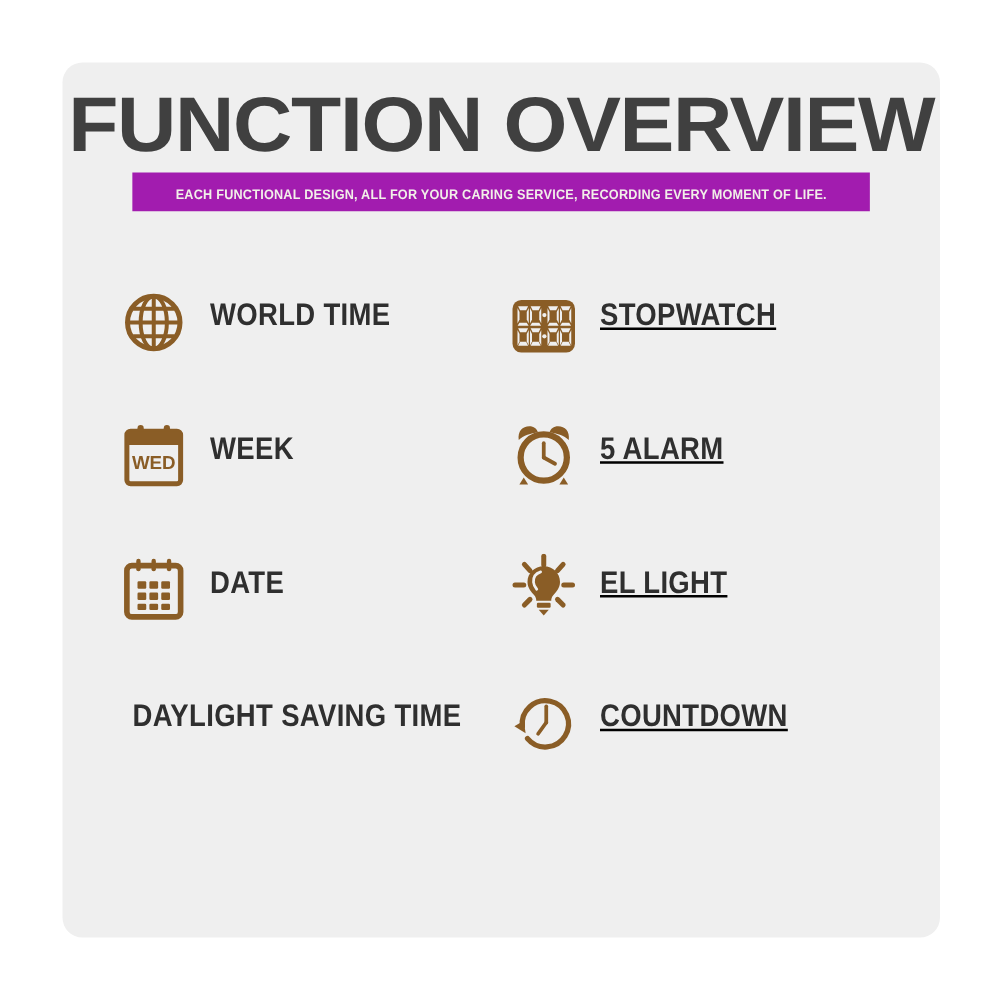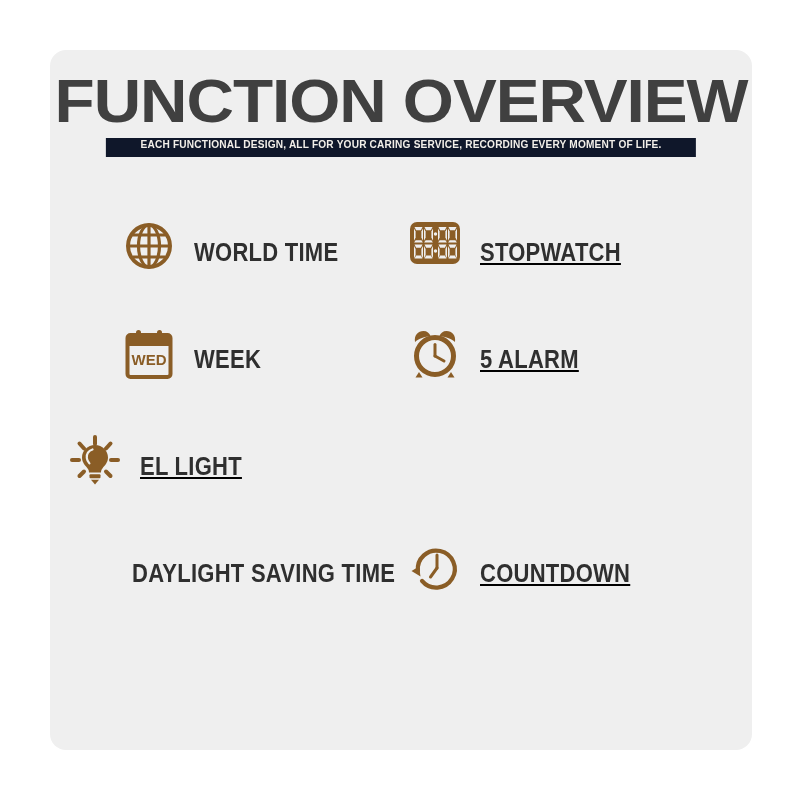--- a/index.html
+++ b/index.html
@@ -43,22 +43,22 @@
     letter-spacing: -1px;
     color: #404040;
     transform: scaleX(1.06);
     white-space: nowrap;
   }
   .subtitle-band {
     position: absolute;
     left: 50%;
     transform: translateX(-50%);
     top: 88px;
-    background: #0f172a;
-    padding: 0 12px 6px 12px;
+    background: #a21caf;
+    padding: 12px 12px 6px 12px;
     box-sizing: border-box;
   }
   .subtitle-text {
     font-family: "Liberation Sans", sans-serif;
     font-weight: bold;
     font-size: 11px;
     line-height: 13px;
     letter-spacing: 0.2px;
     color: #f2efe9;
     white-space: nowrap;
@@ -77,29 +77,29 @@
   .row {
     display: flex;
     height: 107px;
     align-items: center;
   }
   .cell {
     display: flex;
     align-items: center;
     box-sizing: border-box;
   }
-  .cell.left  { width: 340px; padding-left: 68px; }
+  .cell.left  { width: 340px; padding-left: 42px; }
   .cell.right { width: 340px; padding-left: 14px; text-decoration: underline; }
 
   .icon-box {
     width: 62px;
     height: 62px;
     flex: 0 0 62px;
     display: flex;
-    align-items: flex-start;
+    align-items: flex-end;
     justify-content: center;
     color: #8a5d26;
   }
   .icon-box svg { display: block; }
 
   .feat-label {
     font-family: "Liberation Sans", sans-serif;
     font-weight: bold;
     font-size: 25px;
     line-height: 26px;
@@ -243,20 +243,42 @@
               <line x1="26" y1="28" x2="35" y2="33" stroke="#8a5d26" stroke-width="3" stroke-linecap="round"></line>
               <path d="M10 44 l-3.5 5.5 h7 z" fill="#8a5d26"></path>
               <path d="M42 44 l3.5 5.5 h-7 z" fill="#8a5d26"></path>
             </svg>
           </span>
           <span class="feat-label">5 ALARM</span>
         </div>
       </div>
 
       <div class="row">
+        <div class="cell left">
+          <span class="icon-box">
+            <svg width="52" height="52" viewBox="0 0 52 52">
+              <rect x="12" y="2" width="3.5" height="10" rx="1.7" fill="#8a5d26"></rect>
+              <rect x="24.2" y="2" width="3.5" height="10" rx="1.7" fill="#8a5d26"></rect>
+              <rect x="36.5" y="2" width="3.5" height="10" rx="1.7" fill="#8a5d26"></rect>
+              <rect x="4.5" y="7.5" width="43" height="41" rx="4" fill="none" stroke="#8a5d26" stroke-width="4.5"></rect>
+              <g fill="#8a5d26">
+                <rect x="13" y="20" width="7" height="6" rx="1"></rect>
+                <rect x="22.5" y="20" width="7" height="6" rx="1"></rect>
+                <rect x="32" y="20" width="7" height="6" rx="1"></rect>
+                <rect x="13" y="29" width="7" height="6" rx="1"></rect>
+                <rect x="22.5" y="29" width="7" height="6" rx="1"></rect>
+                <rect x="32" y="29" width="7" height="6" rx="1"></rect>
+                <rect x="13" y="38" width="7" height="5" rx="1"></rect>
+                <rect x="22.5" y="38" width="7" height="5" rx="1"></rect>
+                <rect x="32" y="38" width="7" height="5" rx="1"></rect>
+              </g>
+            </svg>
+          </span>
+          <span class="feat-label">DATE</span>
+        </div>
         <div class="cell right">
           <span class="icon-box">
             <svg width="54" height="54" viewBox="0 0 54 54">
               <g stroke="#8a5d26" stroke-width="4" stroke-linecap="round">
                 <line x1="27" y1="2" x2="27" y2="9"></line>
                 <line x1="11.5" y1="8.5" x2="16" y2="13.5"></line>
                 <line x1="42.5" y1="8.5" x2="38" y2="13.5"></line>
                 <line x1="4" y1="25" x2="11" y2="25"></line>
                 <line x1="50" y1="25" x2="43" y2="25"></line>
                 <line x1="11.5" y1="41" x2="16" y2="36.5"></line>

